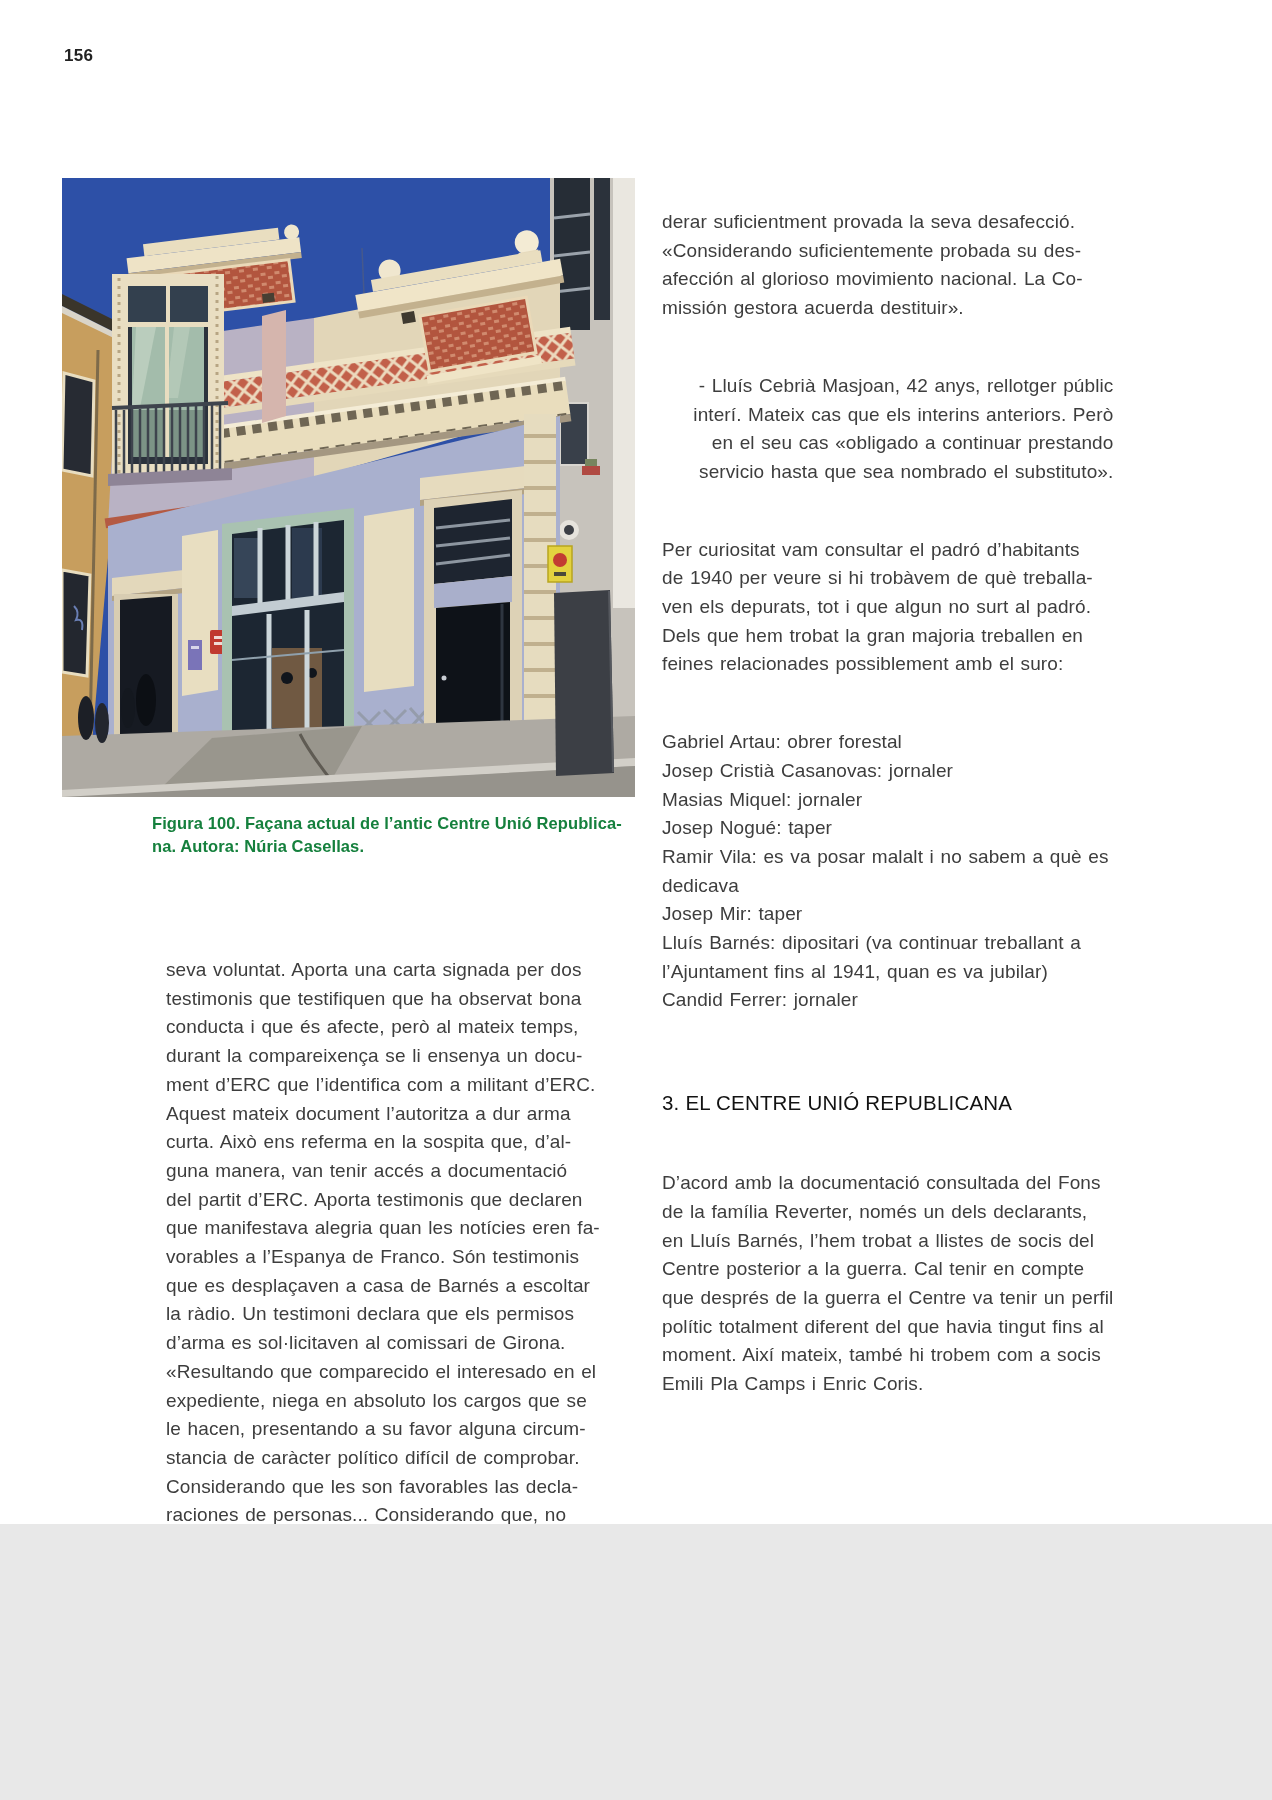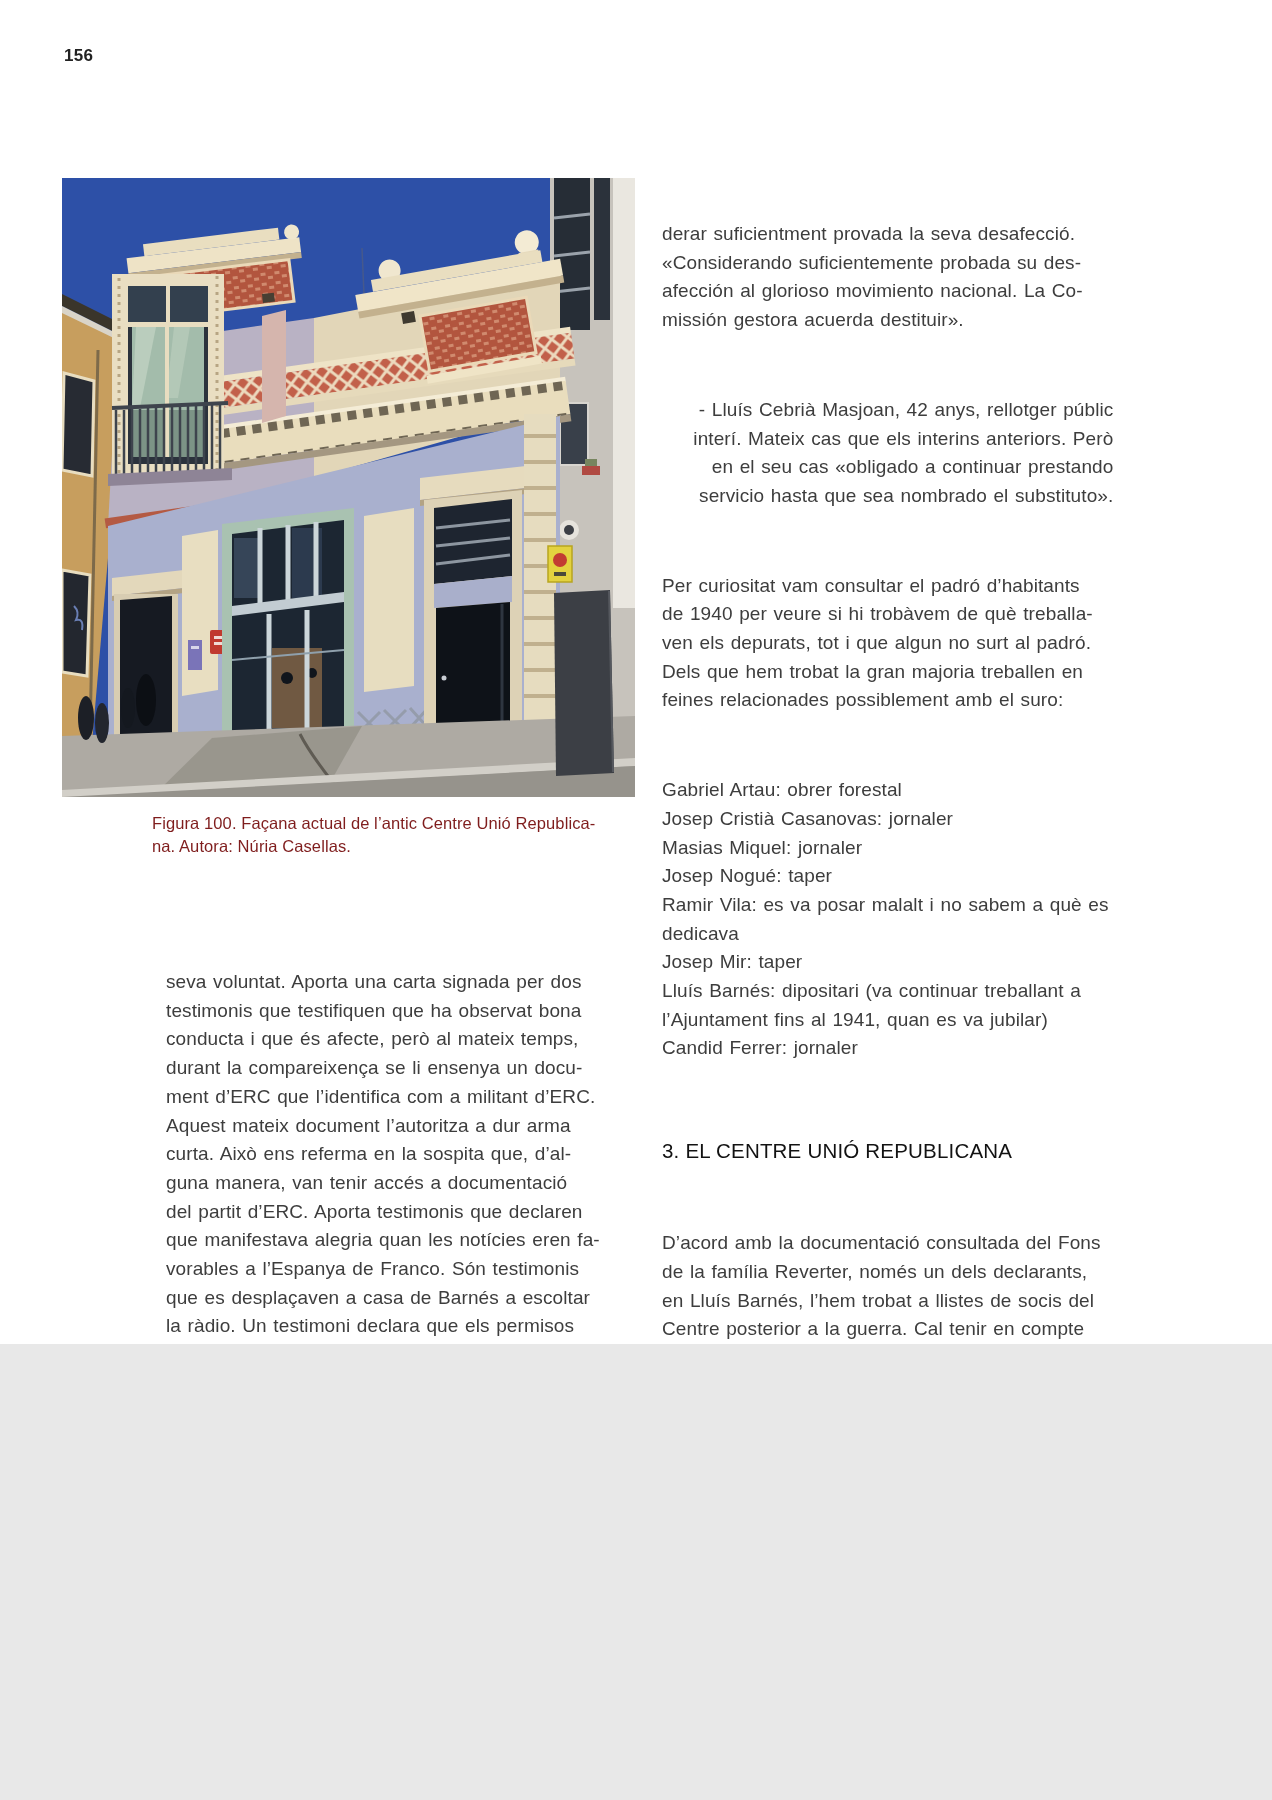--- a/index.html
+++ b/index.html
@@ -1,40 +1,40 @@
 <!DOCTYPE html>
 <html lang="ca"><head>
 <meta charset="utf-8">
 <style>
   html,body{margin:0;padding:0;background:#e8e8e8;}
   .page{
-    position:relative;width:1272px;height:1344px;margin:0 auto;
+    position:relative;width:1272px;height:1524px;margin:0 auto;
     background:#ffffff;overflow:hidden;
     font-family:"Liberation Sans","DejaVu Sans",sans-serif;
     color:#3d3d3d;
   }
   .pagenum{
     position:absolute;left:64px;top:46px;
     font-size:17px;font-weight:bold;color:#222;letter-spacing:.3px;
   }
   .photo{
     position:absolute;left:62px;top:178px;width:573px;height:619px;margin:0;
     overflow:hidden;
   }
   .photo svg{display:block;}
   .caption{
     position:absolute;left:152px;top:812px;
-    font-size:16.5px;line-height:22.5px;color:#7f1d1d;
-    white-space:pre;letter-spacing:.1px;
+    font-size:16.5px;line-height:22.5px;color:#15803d;
+    white-space:pre;letter-spacing:.1px;font-weight:bold;
   }
   .col{position:absolute;white-space:pre;}
   .col-left{left:150px;top:916px;}
   .col-right{left:662px;top:168px;}
   .body{
-    margin:16px 0 9px 0;
+    margin:4px 0 9px 0;
     font-size:19px;line-height:28.7px;
     letter-spacing:.1px;word-spacing:1.2px;
     white-space:pre;
   }
   .ind{padding-left:16px;}
   .dash{padding-left:17px;text-indent:-17px;text-align:right;}
   .heading{
     margin:28px 0 12px 0;
     font-size:20.5px;line-height:29px;font-weight:normal;color:#121212;
     letter-spacing:.2px;white-space:pre;

